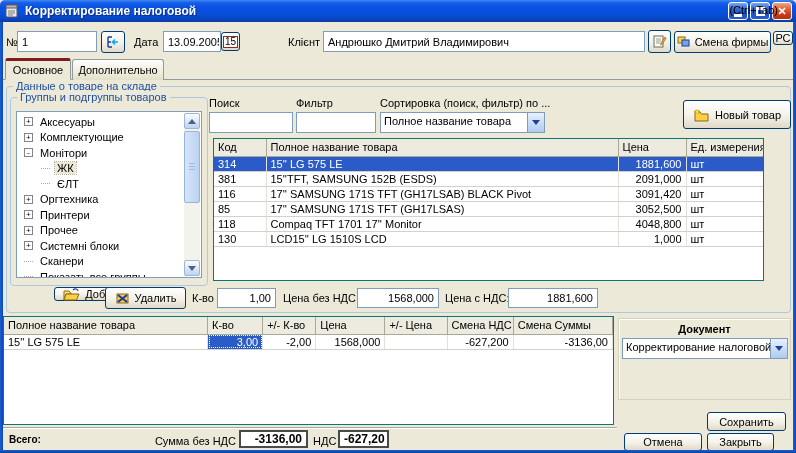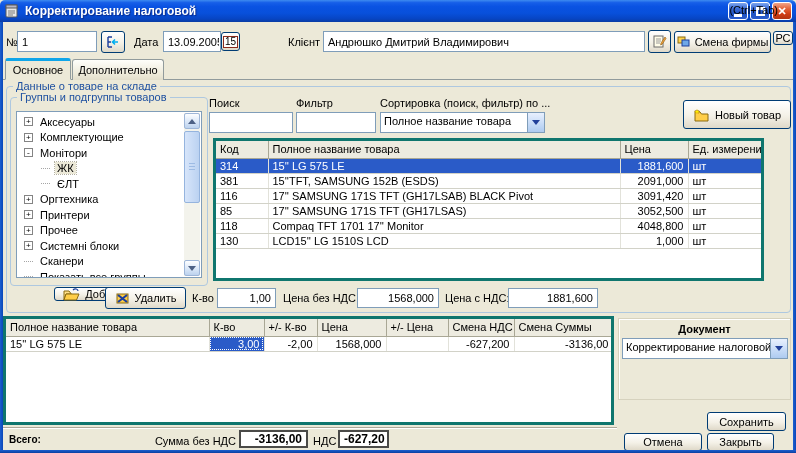--- a/index.html
+++ b/index.html
@@ -36,21 +36,21 @@
     background:linear-gradient(180deg,#FFFFFF 0%,#F4F1E7 55%,#DFD9C9 100%);
     font:11px "Liberation Sans",sans-serif; display:flex; align-items:center; justify-content:center;
     gap:5px; cursor:default; }
   .icon-btn { padding:0; }
 
   
   .tabstrip { position:absolute; left:3px; right:3px; top:58px; height:22px; border-bottom:1px solid #919B9C; }
   .tab { position:absolute; bottom:-1px; font-size:11px; display:flex; align-items:center; justify-content:center;
     border:1px solid #919B9C; border-bottom:none; border-radius:3px 3px 0 0; padding:0 10px; height:21px;
     background:linear-gradient(180deg,#FEFEFA,#EDEAD9 70%,#E2DECB); }
-  .tab.active { height:22px; background:#ECE9D8; border-top:3px solid #0ea5e9; border-bottom:1px solid #ECE9D8; z-index:2; }
+  .tab.active { height:22px; background:#ECE9D8; border-top:3px solid #7f1d1d; border-bottom:1px solid #ECE9D8; z-index:2; }
   .tab-hint { position:absolute; right:18px; top:4px; font-size:11px; }
 
   
   .group { position:absolute; border:1px solid #AEC8E0; border-radius:4px; }
   .group-caption { position:absolute; top:-7px; left:6px; background:#ECE9D8; padding:0 3px;
     font-size:11px; color:#1E50A0; white-space:nowrap; }
 
   
   .tree-box { position:absolute; left:16px; top:111px; width:186px; height:167px; background:#fff;
     border:1px solid #7F9DB9; overflow:hidden; }
@@ -75,21 +75,21 @@
     background:repeating-linear-gradient(180deg,#9DBBE4 0 1px,transparent 1px 3px); }
 
   
   .combo { position:absolute; border:1px solid #7F9DB9; background:#fff; display:flex; align-items:stretch; }
   .combo .txt { flex:1; font-size:11px; padding:2px 3px; white-space:nowrap; overflow:hidden; }
   .combo .drop { width:17px; border-left:1px solid #7F9DB9; display:flex; align-items:center; justify-content:center;
     background:linear-gradient(180deg,#E8F0FD,#CBDEF8 50%,#AECBF0); }
   .chev { width:0; height:0; border:4px solid transparent; border-top:5px solid #21409A; margin-bottom:-4px; }
 
   
-  .grid-wrap { position:absolute; background:#fff; border:3px solid #0f766e; overflow:hidden; }
+  .grid-wrap { position:absolute; background:#fff; border:1px solid #0f766e; overflow:hidden; }
   table.grid { border-collapse:collapse; table-layout:fixed; width:100%; font-size:11px; }
   table.grid th { background:#EDEBE0; border-right:1px solid #A9A795; border-bottom:1px solid #A9A795;
     font-weight:normal; text-align:left; padding:1px 4px; height:17px; white-space:nowrap; overflow:hidden; }
   table.grid td { border-right:1px solid #E2E2DA; border-bottom:1px solid #D2D2C8; padding:1px 4px;
     height:14px; white-space:nowrap; overflow:hidden; }
   table.grid tr.sel td { background:#2A5BC8; color:#fff; }
   table.grid td.cell-sel { background:#2A5BC8; color:#fff; outline:1px dotted #fff; outline-offset:-2px; }
   table.grid td.r, table.grid th.r { text-align:right; }
 
   

